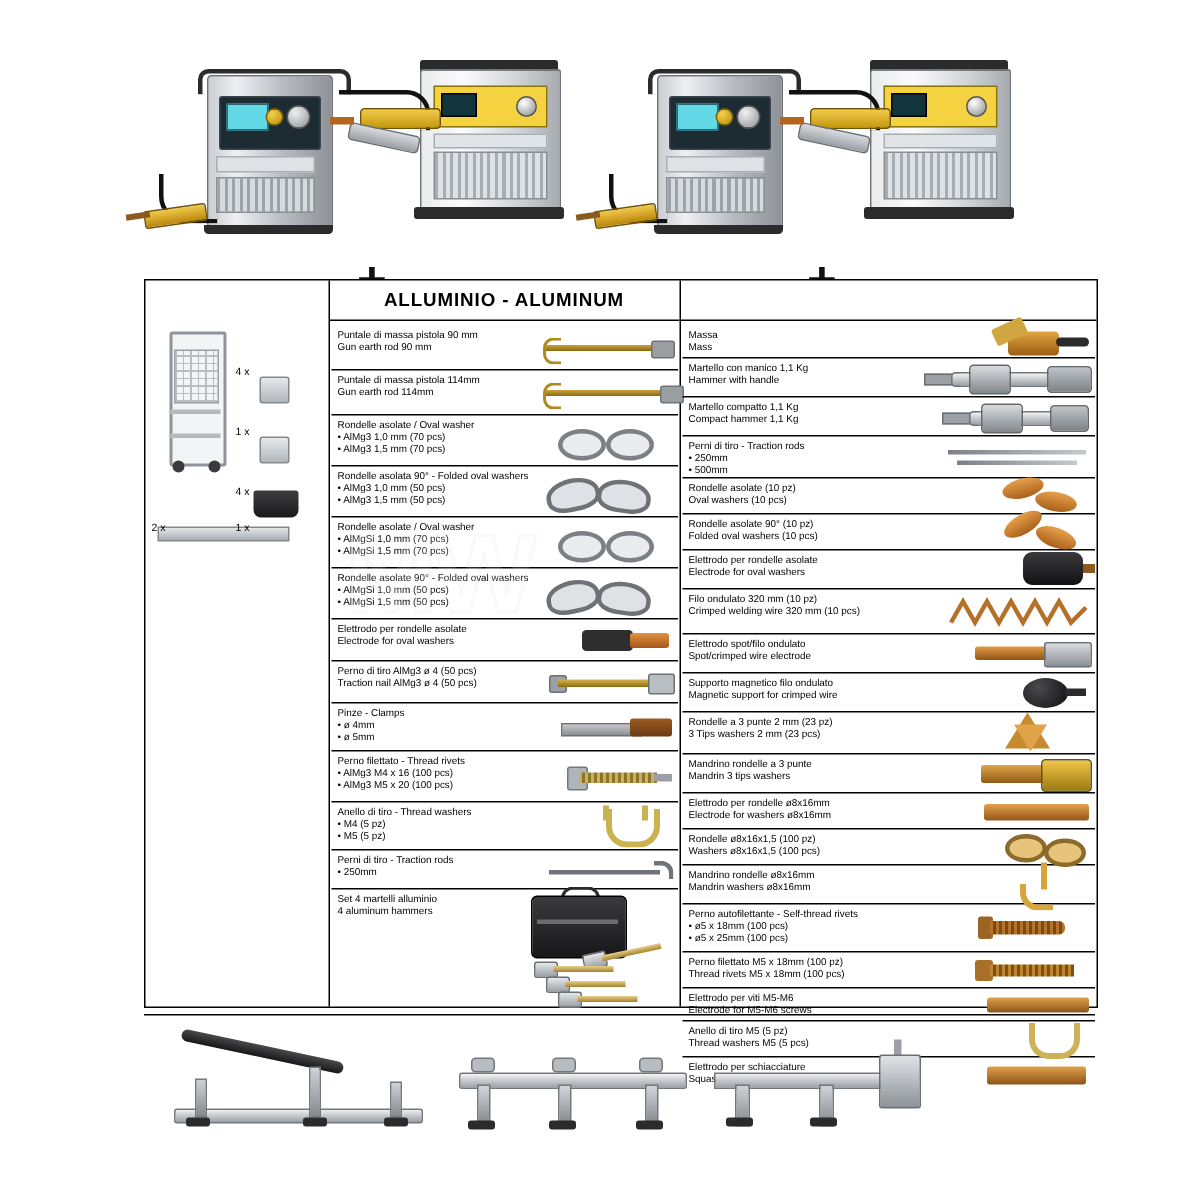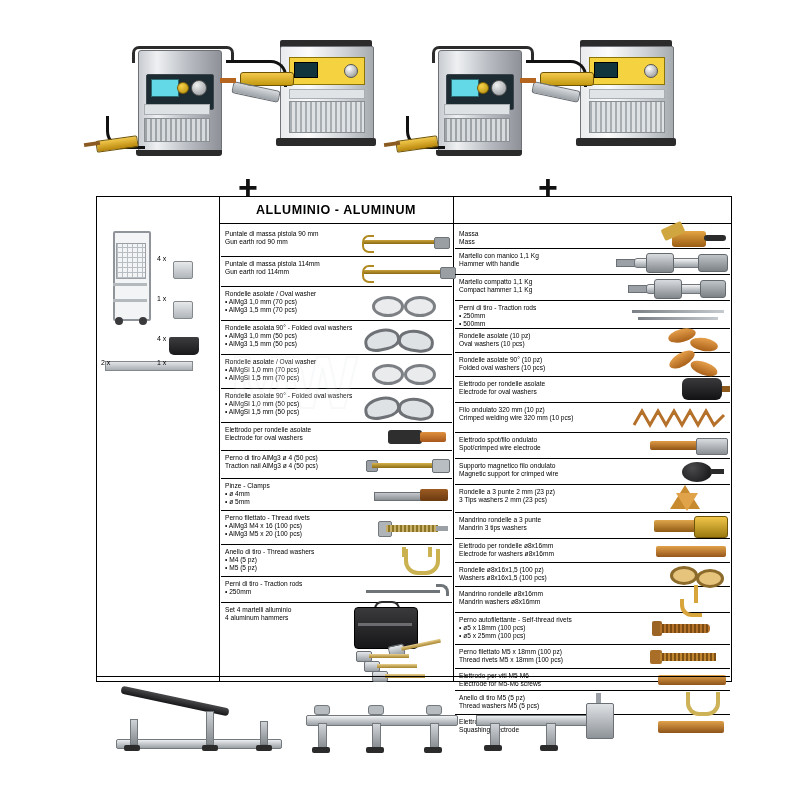--- a/index.html
+++ b/index.html
@@ -103,21 +103,21 @@
   }
   .spot .hose{
     position:absolute;left:-14px;top:22px;width:58px;height:24px;
     border-top:3px solid #111;border-right:3px solid #111;border-radius:0 16px 0 0;
   }
   .spot .tip{position:absolute;left:-20px;top:40px;width:16px;height:5px;background:#b5651d;}
 
   
   .panel{
     position:absolute;left:96px;top:186px;width:634px;height:484px;
-    border:1px solid #000;background:#fff;margin-top:10px;
+    border:1px solid #000;background:#fff;
   }
   .col-divider{position:absolute;top:0;bottom:0;width:1px;background:#000;}
   .cd1{left:122px;}
   .cd2{left:356px;}
   .hdr{
     position:absolute;top:0;height:26px;line-height:26px;text-align:center;
     font-size:12.5px;letter-spacing:.6px;font-weight:bold;color:#000;
   }
   .hdr1{left:122px;width:234px;}
   .hdr2{left:357px;width:277px;}

